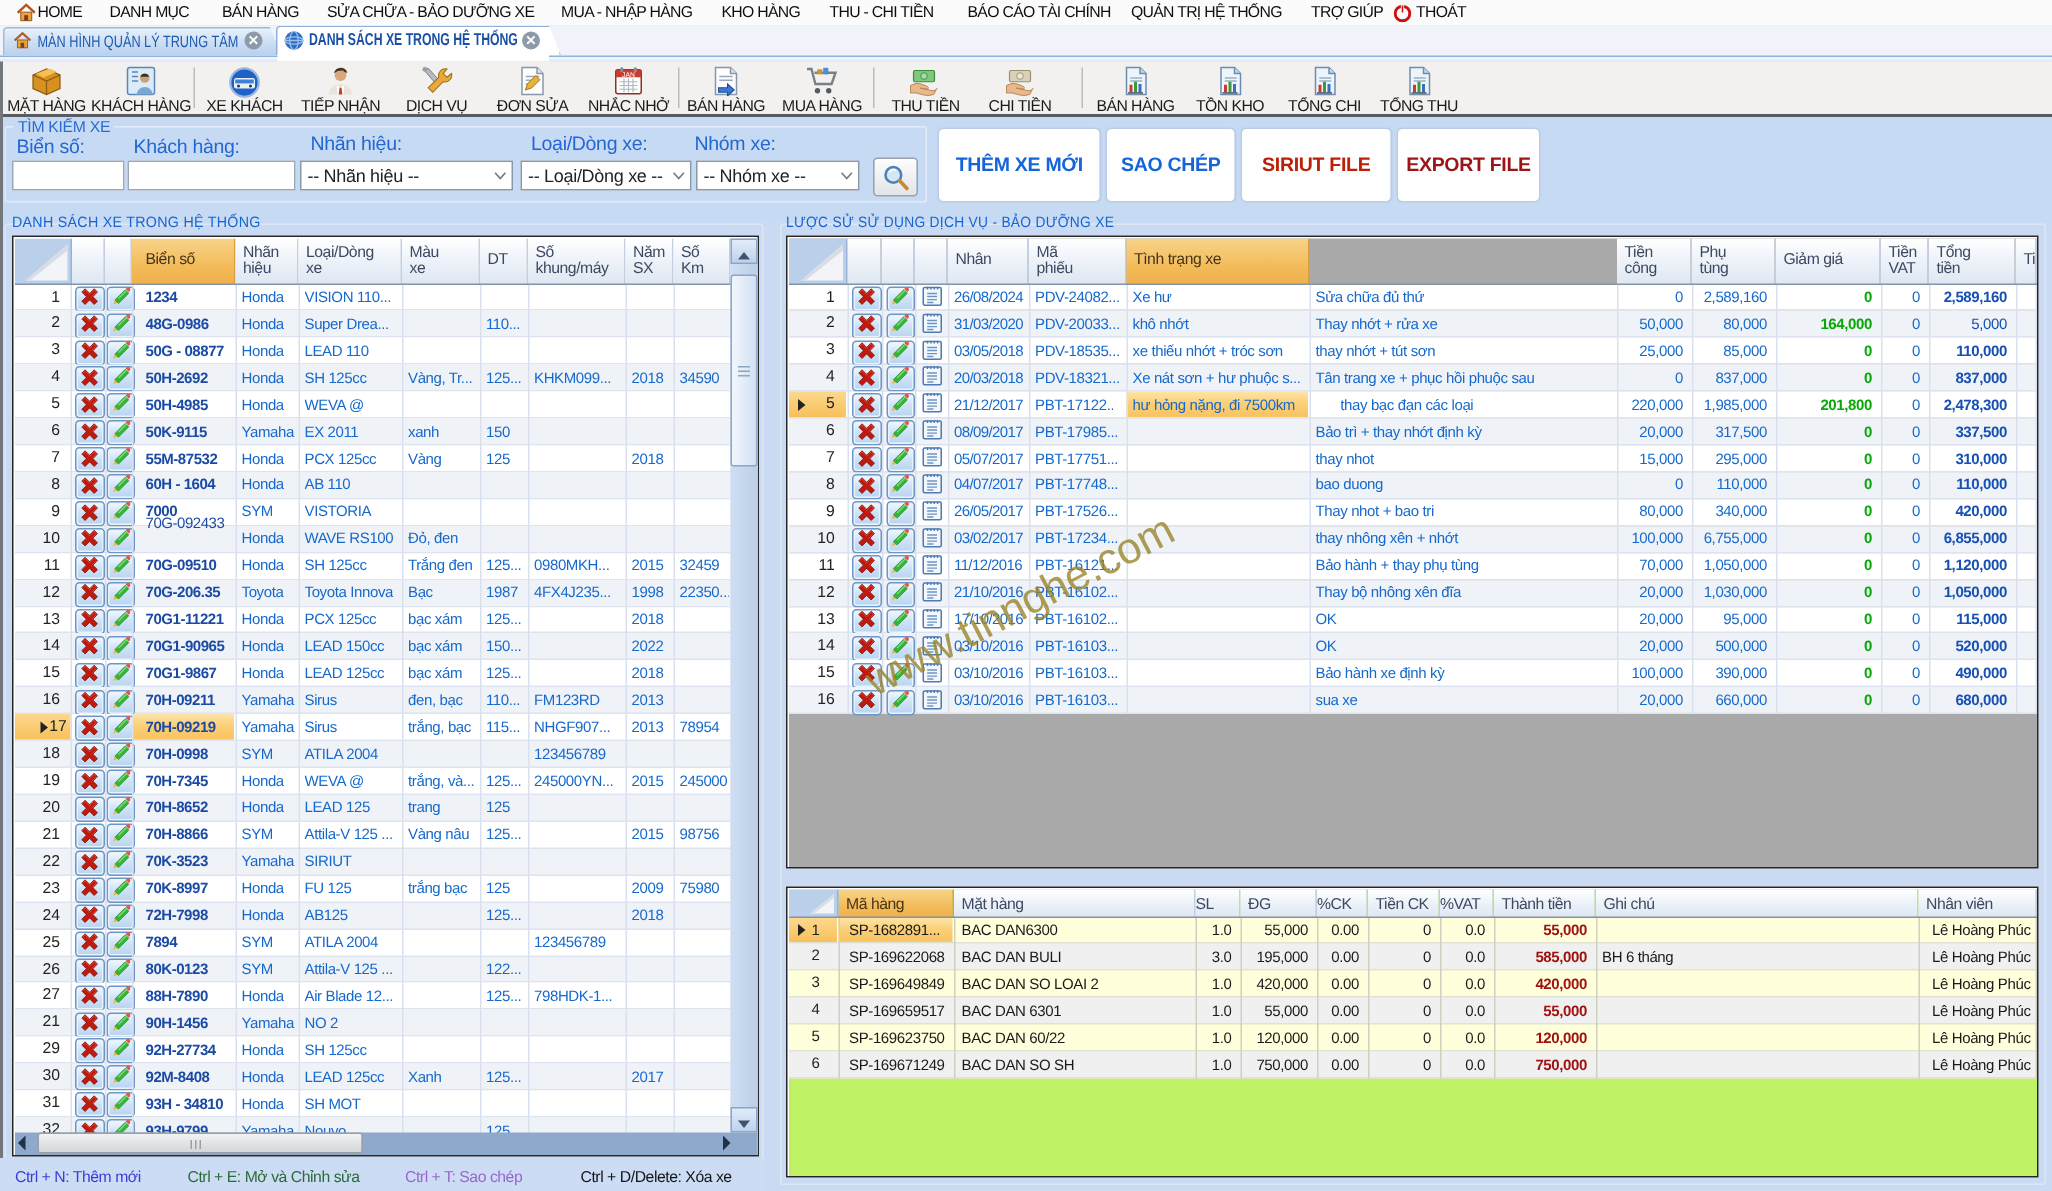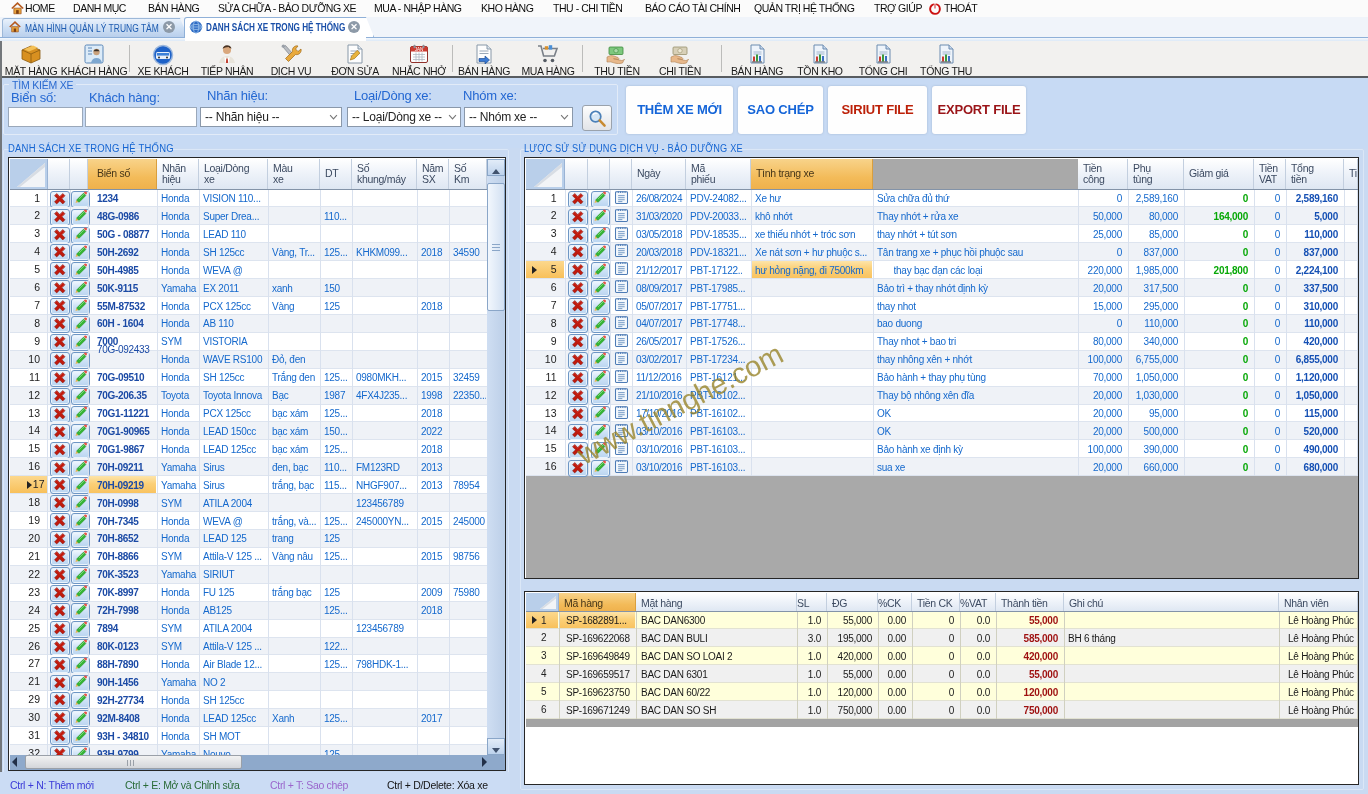--- a/index.html
+++ b/index.html
@@ -852,21 +852,21 @@
     </div>
 <div class="abs" style="left:472px;top:2px;width:0;height:0;border-left:5px solid #223048;border-top:5.5px solid transparent;border-bottom:5.5px solid transparent"></div>
 </div>
 <div class="abs" style="left:0;top:772px;width:510px;height:22px;background:#cbdcf4"></div>
 <div style="position:absolute;top:779px;font-size:10.5px;letter-spacing:-0.3px;left:10px;color:#3b3bd8">Ctrl + N: Thêm mới</div>
 <div style="position:absolute;top:779px;font-size:10.5px;letter-spacing:-0.3px;left:125px;color:#2a6b38">Ctrl + E:  Mở và Chỉnh sửa</div>
 <div style="position:absolute;top:779px;font-size:10.5px;letter-spacing:-0.3px;left:270px;color:#9a66cc">Ctrl + T:  Sao chép</div>
 <div style="position:absolute;top:779px;font-size:10.5px;letter-spacing:-0.3px;left:387px;color:#151515">Ctrl + D/Delete:  Xóa xe</div>
 <div class="tbl" style="left:524px;top:157px;width:835px;height:422px"></div>
 <div class="abs" style="left:525.5px;top:158.5px;width:832px;height:419px;overflow:hidden;background:#a9a9a9">
-<div class="hdr" style="left:106.5px;top:0;width:54.0px;height:31.0px">Ngày</div>
+<div class="hdr" style="left:106.5px;top:0;width:54.0px;height:31.0px">Nhân</div>
 <div class="hdr" style="left:160.5px;top:0;width:65.0px;height:31.0px">Mã<br>phiếu</div>
 <div class="hdro" style="left:225.5px;top:0;width:122.0px;height:31.0px">Tình trạng xe</div>
 <div class="hdr" style="left:552.5px;top:0;width:50.0px;height:31.0px">Tiền<br>công</div>
 <div class="hdr" style="left:602.5px;top:0;width:56.0px;height:31.0px">Phụ<br>tùng</div>
 <div class="hdr" style="left:658.5px;top:0;width:70.0px;height:31.0px">Giảm giá</div>
 <div class="hdr" style="left:728.5px;top:0;width:32.0px;height:31.0px">Tiền<br>VAT</div>
 <div class="hdr" style="left:760.5px;top:0;width:58.0px;height:31.0px">Tổng<br>tiền</div>
 <div class="hdr" style="left:818.5px;top:0;width:13.5px;height:31.0px">Ti</div>
 <div class="abs" style="left:0;top:0;width:39.5px;height:31.0px;background:#b9cfea;border-right:1px solid #9ab3d4;box-sizing:border-box"><svg width="39" height="31">
         <polygon points="8,28 36,28 36,4" fill="#f2f4f7"></polygon>
@@ -922,21 +922,21 @@
           <path d="M4.4 6h7 M4.4 8.2h7 M4.4 10.4h7 M4.4 12.4h4.5" stroke="#6c94c2" stroke-width="1"></path>
         </svg></span></div>
 <div class="cell" style="left:110.5px;top:49.42px;width:49.0px;letter-spacing:-0.4px">31/03/2020</div>
 <div class="cell" style="left:164.5px;top:49.42px;width:60.0px">PDV-20033...</div>
 <div class="cell" style="left:229.5px;top:49.42px;width:117.0px">khô nhớt</div>
 <div class="cell" style="left:351.5px;top:49.42px;width:200.0px">Thay nhớt + rửa xe</div>
 <div class="cell r" style="left:552.5px;top:49.42px;width:44.0px">50,000</div>
 <div class="cell r" style="left:602.5px;top:49.42px;width:50.0px">80,000</div>
 <div class="cell r" style="left:658.5px;top:49.42px;width:64.0px;color:#07a807;font-weight:bold">164,000</div>
 <div class="cell r" style="left:728.5px;top:49.42px;width:26.0px">0</div>
-<div class="cell r" style="left:760.5px;top:49.42px;width:52.0px;font-weight:bold;color:#1550b4">5,000</div>
+<div class="cell r" style="left:760.5px;top:49.42px;width:52.0px;font-weight:normal;color:#1550b4">5,000</div>
 <div class="abs" style="left:0;top:66.84px;width:832.0px;height:17.92px;background:#ffffff"></div>
 <div class="gline" style="top:83.76px;width:832.0px"></div>
 <div class="num" style="left:0;top:66.84px;width:31px">3</div>
 <div style="position:absolute;left:42.0px;top:68.04px;width:18px;height:15px;display:inline-block;border:1px solid #6e96c4;border-radius:3px;background:linear-gradient(180deg,#f3f9ff,#cfe3f7 45%,#b9d4f0);box-shadow:inset 0 0 0 1px #e9f3fc;text-align:center;"><span style="position:relative;top:-0.5px"><svg width="13.5" height="13.5" viewBox="0 0 16 16">
           <path d="M1.8 4.4 L4.4 1.8 L8 5.4 L11.6 1.8 L14.2 4.4 L10.6 8 L14.2 11.6 L11.6 14.2 L8 10.6 L4.4 14.2 L1.8 11.6 L5.4 8 Z" fill="#c01a0e" stroke="#7e0f06" stroke-width="0.6"></path>
           <path d="M2.6 4.4 L4.4 2.6 L8 6.2 L11.6 2.6 L13.4 4.4 L9.8 8" fill="none" stroke="#e0564a" stroke-width="0.7" opacity="0.8"></path>
         </svg></span></div>
 <div style="position:absolute;left:65.0px;top:68.04px;width:17px;height:15px;display:inline-block;border:1px solid #6e96c4;border-radius:3px;background:linear-gradient(180deg,#f3f9ff,#cfe3f7 45%,#b9d4f0);box-shadow:inset 0 0 0 1px #e9f3fc;text-align:center;"><span style="position:relative;top:-1.0px"><svg width="13.5" height="13.5" viewBox="0 0 16 16">
           <path d="M1.8 14.2 L2.9 10.6 L5.4 13.1 Z" fill="#eab54e"></path>
           <rect x="2.8" y="6" width="11.6" height="4" rx="0.3" transform="rotate(-45 8.6 8)" fill="#35b535" stroke="#1e8a1e" stroke-width="0.5"></rect>
@@ -1006,21 +1006,21 @@
         </svg></span></div>
 <div class="cell" style="left:110.5px;top:103.18px;width:49.0px;letter-spacing:-0.4px">21/12/2017</div>
 <div class="cell" style="left:164.5px;top:103.18px;width:52px">PBT-17122...</div>
 <div class="sel abs" style="left:225.5px;top:102.68px;width:121.0px;height:16.92px"></div>
 <div class="cell" style="left:229.5px;top:103.18px;width:117.0px">hư hỏng nặng, đi 7500km</div>
 <div class="cell" style="left:368px;top:103.18px;width:200.0px">thay bạc đạn các loại</div>
 <div class="cell r" style="left:552.5px;top:103.18px;width:44.0px">220,000</div>
 <div class="cell r" style="left:602.5px;top:103.18px;width:50.0px">1,985,000</div>
 <div class="cell r" style="left:658.5px;top:103.18px;width:64.0px;color:#07a807;font-weight:bold">201,800</div>
 <div class="cell r" style="left:728.5px;top:103.18px;width:26.0px">0</div>
-<div class="cell r" style="left:760.5px;top:103.18px;width:52.0px;font-weight:bold;color:#1550b4">2,224,100</div>
+<div class="cell r" style="left:760.5px;top:103.18px;width:52.0px;font-weight:bold;color:#1550b4">2,478,300</div>
 <div class="abs" style="left:0;top:120.60px;width:832.0px;height:17.92px;background:#eff2f7"></div>
 <div class="gline" style="top:137.52px;width:832.0px"></div>
 <div class="num" style="left:0;top:120.60px;width:31px">6</div>
 <div style="position:absolute;left:42.0px;top:121.80000000000001px;width:18px;height:15px;display:inline-block;border:1px solid #6e96c4;border-radius:3px;background:linear-gradient(180deg,#f3f9ff,#cfe3f7 45%,#b9d4f0);box-shadow:inset 0 0 0 1px #e9f3fc;text-align:center;"><span style="position:relative;top:-0.5px"><svg width="13.5" height="13.5" viewBox="0 0 16 16">
           <path d="M1.8 4.4 L4.4 1.8 L8 5.4 L11.6 1.8 L14.2 4.4 L10.6 8 L14.2 11.6 L11.6 14.2 L8 10.6 L4.4 14.2 L1.8 11.6 L5.4 8 Z" fill="#c01a0e" stroke="#7e0f06" stroke-width="0.6"></path>
           <path d="M2.6 4.4 L4.4 2.6 L8 6.2 L11.6 2.6 L13.4 4.4 L9.8 8" fill="none" stroke="#e0564a" stroke-width="0.7" opacity="0.8"></path>
         </svg></span></div>
 <div style="position:absolute;left:65.0px;top:121.80000000000001px;width:17px;height:15px;display:inline-block;border:1px solid #6e96c4;border-radius:3px;background:linear-gradient(180deg,#f3f9ff,#cfe3f7 45%,#b9d4f0);box-shadow:inset 0 0 0 1px #e9f3fc;text-align:center;"><span style="position:relative;top:-1.0px"><svg width="13.5" height="13.5" viewBox="0 0 16 16">
           <path d="M1.8 14.2 L2.9 10.6 L5.4 13.1 Z" fill="#eab54e"></path>
           <rect x="2.8" y="6" width="11.6" height="4" rx="0.3" transform="rotate(-45 8.6 8)" fill="#35b535" stroke="#1e8a1e" stroke-width="0.5"></rect>
@@ -1309,21 +1309,21 @@
 <div class="vline" style="left:347.0px;top:31.0px;height:286.72px"></div>
 <div class="vline" style="left:552.0px;top:31.0px;height:286.72px"></div>
 <div class="vline" style="left:602.0px;top:31.0px;height:286.72px"></div>
 <div class="vline" style="left:658.0px;top:31.0px;height:286.72px"></div>
 <div class="vline" style="left:728.0px;top:31.0px;height:286.72px"></div>
 <div class="vline" style="left:760.0px;top:31.0px;height:286.72px"></div>
 <div class="vline" style="left:818.0px;top:31.0px;height:286.72px"></div>
 <div class="vline" style="left:831.5px;top:31.0px;height:286.72px"></div>
 </div>
 <div class="tbl" style="left:524px;top:591px;width:835px;height:194px"></div>
-<div class="abs" style="left:525.5px;top:592.5px;width:832px;height:134px;overflow:hidden;background:#a3a3a3">
+<div class="abs" style="left:525.5px;top:592.5px;width:832px;height:191px;overflow:hidden;background:#bef264">
 <div class="hdro" style="left:33.5px;top:0;width:77.0px;height:19.0px;padding-top:3px;font-size:10.5px;">Mã hàng</div>
 <div class="hdr" style="left:110.5px;top:0;width:161.0px;height:19.0px;padding-top:3px;font-size:10.5px;">Mặt hàng</div>
 <div class="hdr" style="left:271.5px;top:0;width:30.0px;height:19.0px;padding-top:3px;font-size:10.5px;text-align:center;padding-left:0;">SL</div>
 <div class="hdr" style="left:301.5px;top:0;width:51.0px;height:19.0px;padding-top:3px;font-size:10.5px;">ĐG</div>
 <div class="hdr" style="left:352.5px;top:0;width:34.0px;height:19.0px;padding-top:3px;font-size:10.5px;text-align:center;padding-left:0;">%CK</div>
 <div class="hdr" style="left:386.5px;top:0;width:48.0px;height:19.0px;padding-top:3px;font-size:10.5px;">Tiền CK</div>
 <div class="hdr" style="left:434.5px;top:0;width:36.0px;height:19.0px;padding-top:3px;font-size:10.5px;text-align:center;padding-left:0;">%VAT</div>
 <div class="hdr" style="left:470.5px;top:0;width:68.0px;height:19.0px;padding-top:3px;font-size:10.5px;">Thành tiền</div>
 <div class="hdr" style="left:538.5px;top:0;width:215.0px;height:19.0px;padding-top:3px;font-size:10.5px;">Ghi chú</div>
 <div class="hdr" style="left:753.5px;top:0;width:78.5px;height:19.0px;padding-top:3px;font-size:10.5px;">Nhân viên</div>

